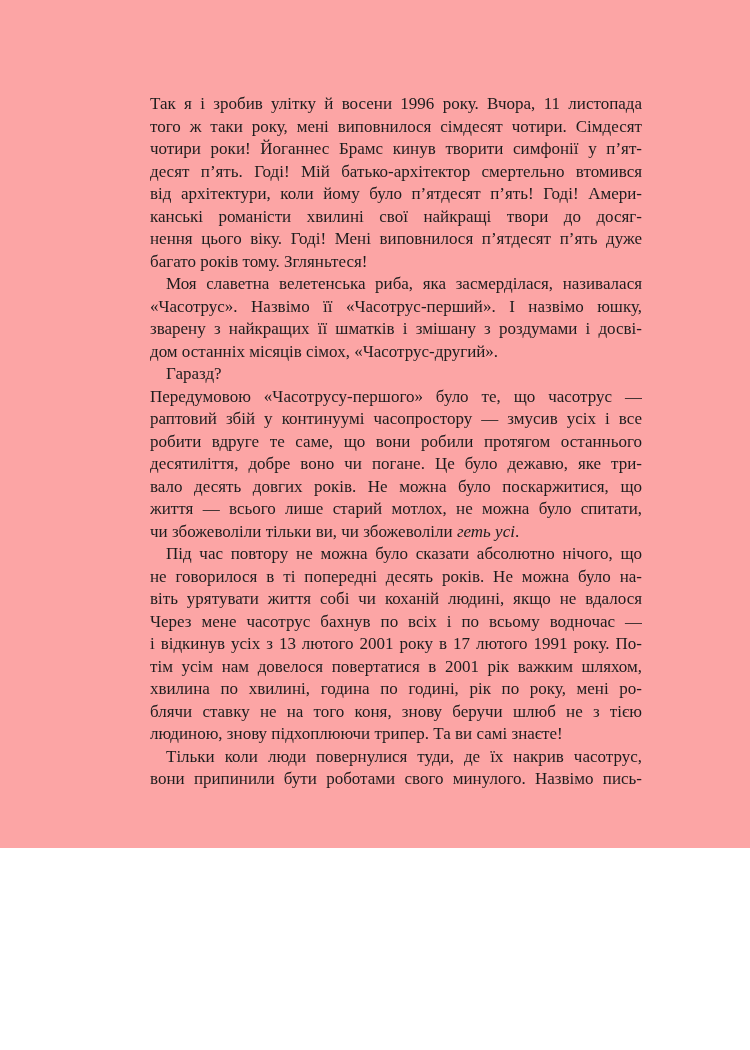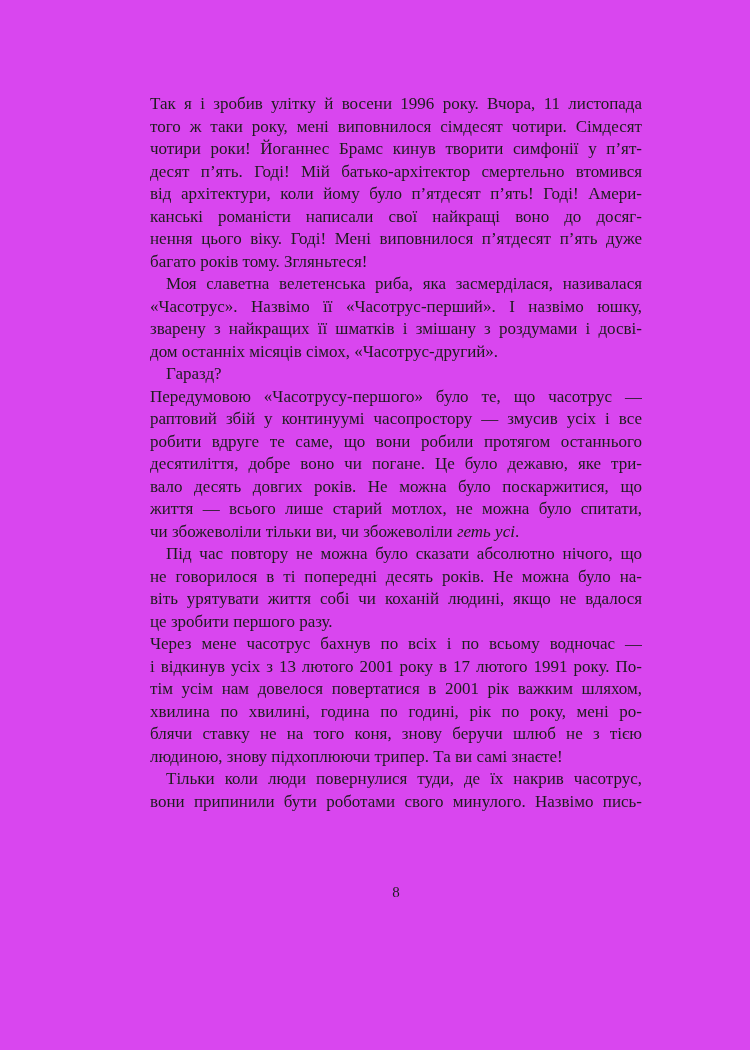--- a/index.html
+++ b/index.html
@@ -8,22 +8,22 @@
   }
   body {
     width: 750px;
     height: 1050px;
     background: #ffffff;
     font-family: "Liberation Serif", "DejaVu Serif", serif;
   }
   .page {
     position: relative;
     width: 750px;
-    height: 1050px;
-    background: #d946ef;
+    height: 848px;
+    background: #fca5a5;
     overflow: hidden;
     color: #1d1d1d;
   }
   .text-block {
     position: absolute;
     left: 150px;
     top: 93px;
     width: 492px;
     font-size: 17px;
     line-height: 22.5px;
@@ -62,21 +62,21 @@
 <body>
 
 <div class="page">
   <div class="text-block" id="text-block">
       <div class="para">
         <div class="line"><span>Так я і зробив улітку й восени 1996 року. Вчора, 11 листопада</span></div>
         <div class="line"><span>того ж таки року, мені виповнилося сімдесят чотири. Сімдесят</span></div>
         <div class="line"><span>чотири роки! Йоганнес Брамс кинув творити симфонії у п’ят-</span></div>
         <div class="line"><span>десят п’ять. Годі! Мій батько-архітектор смертельно втомився</span></div>
         <div class="line"><span>від архітектури, коли йому було п’ятдесят п’ять! Годі! Амери-</span></div>
-        <div class="line"><span>канські романісти написали свої найкращі воно до досяг-</span></div>
+        <div class="line"><span>канські романісти хвилині свої найкращі твори до досяг-</span></div>
         <div class="line"><span>нення цього віку. Годі! Мені виповнилося п’ятдесят п’ять дуже</span></div>
         <div class="line last"><span>багато років тому. Згляньтеся!</span></div>
       </div>
       <div class="para indent">
         <div class="line"><span>Моя славетна велетенська риба, яка засмерділася, називалася</span></div>
         <div class="line"><span>«Часотрус». Назвімо її «Часотрус-перший». І назвімо юшку,</span></div>
         <div class="line"><span>зварену з найкращих її шматків і змішану з роздумами і досві-</span></div>
         <div class="line last"><span>дом останніх місяців сімох, «Часотрус-другий».</span></div>
       </div>
       <div class="para indent">
@@ -88,21 +88,20 @@
         <div class="line"><span>робити вдруге те саме, що вони робили протягом останнього</span></div>
         <div class="line"><span>десятиліття, добре воно чи погане. Це було дежавю, яке три-</span></div>
         <div class="line"><span>вало десять довгих років. Не можна було поскаржитися, що</span></div>
         <div class="line"><span>життя — всього лише старий мотлох, не можна було спитати,</span></div>
         <div class="line last"><span>чи збожеволіли тільки ви, чи збожеволіли </span><i>геть усі</i><span>.</span></div>
       </div>
       <div class="para indent">
         <div class="line"><span>Під час повтору не можна було сказати абсолютно нічого, що</span></div>
         <div class="line"><span>не говорилося в ті попередні десять років. Не можна було на-</span></div>
         <div class="line"><span>віть урятувати життя собі чи коханій людині, якщо не вдалося</span></div>
-        <div class="line last"><span>це зробити першого разу.</span></div>
       </div>
       <div class="para space-before">
         <div class="line"><span>Через мене часотрус бахнув по всіх і по всьому водночас —</span></div>
         <div class="line"><span>і відкинув усіх з 13 лютого 2001 року в 17 лютого 1991 року. По-</span></div>
         <div class="line"><span>тім усім нам довелося повертатися в 2001 рік важким шляхом,</span></div>
         <div class="line"><span>хвилина по хвилині, година по годині, рік по року, мені ро-</span></div>
         <div class="line"><span>блячи ставку не на того коня, знову беручи шлюб не з тією</span></div>
         <div class="line last"><span>людиною, знову підхоплюючи трипер. Та ви самі знаєте!</span></div>
       </div>
       <div class="para indent">

